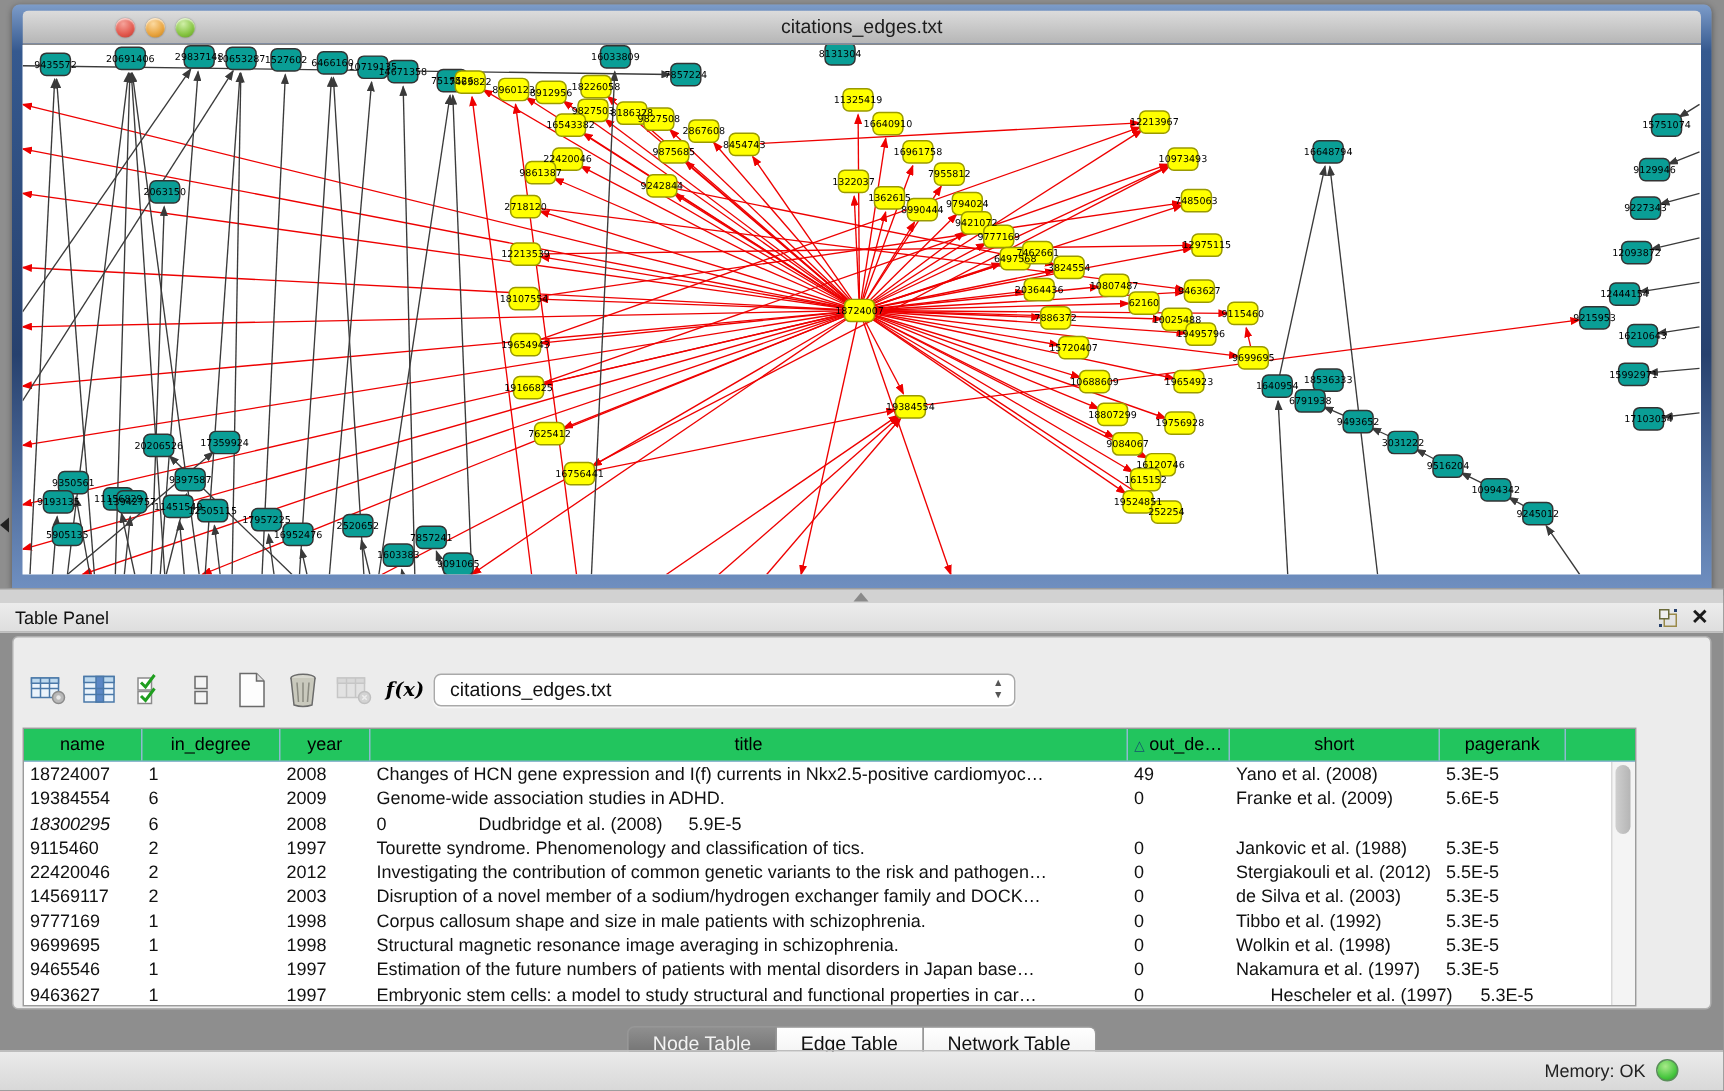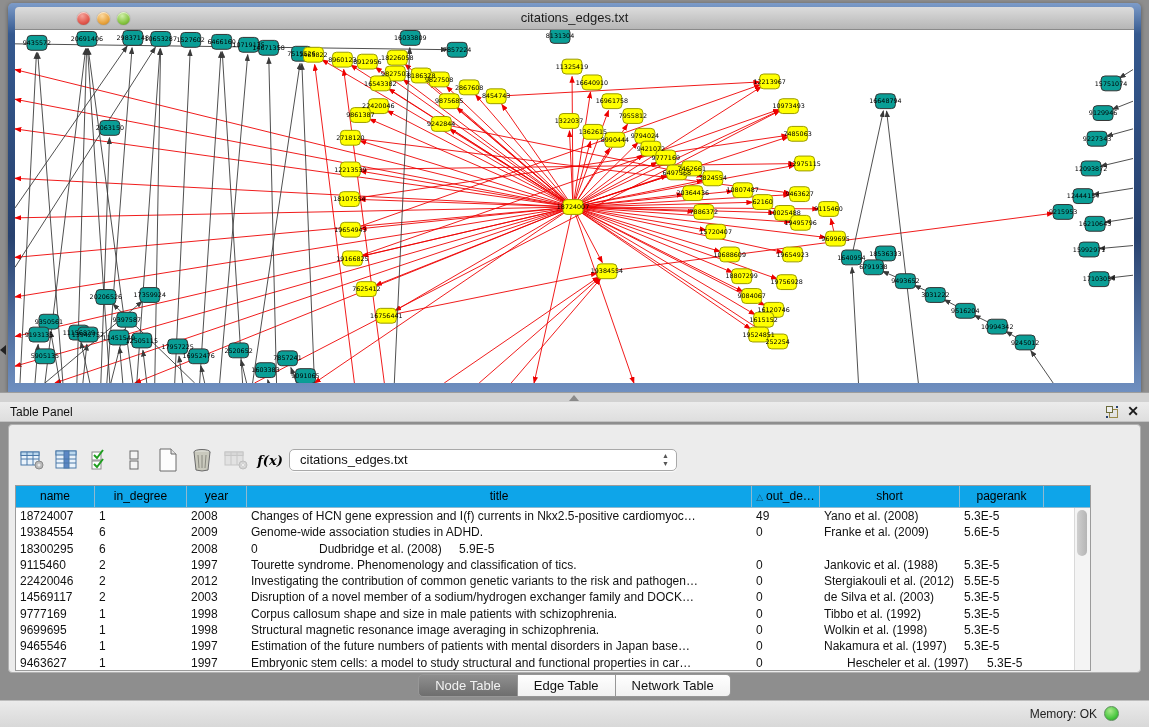--- a/index.html
+++ b/index.html
@@ -47,33 +47,33 @@
   .tbtn svg{display:block;}
   .fx{font-family:"DejaVu Serif",serif;font-style:italic;font-weight:bold;font-size:13px;color:#000000;}
 
   .net-select{position:absolute;left:280px;top:24px;width:388px;height:22px;background:#fff;
     border:1px solid #a9a9a9;border-radius:5px;box-sizing:border-box;font-size:13px;color:#111;
     padding:2px 22px 0 10px;box-shadow:0 1px 1px rgba(255,255,255,.8);}
   .net-select .arrows{position:absolute;right:7px;top:2px;font-size:7px;line-height:8px;color:#555;text-align:center;}
 
   .tbl{position:absolute;left:6px;top:60px;width:1076px;height:186px;background:#fff;
     border:1px solid #9b9b9b;box-sizing:border-box;font-size:12px;color:#111;}
-  .tbl-head{display:flex;height:22px;background:#0ea5e9;border-bottom:1px solid #8fb9d0;box-sizing:border-box;}
+  .tbl-head{display:flex;height:22px;background:#22c55e;border-bottom:1px solid #8fb9d0;box-sizing:border-box;}
   .tbl-head .hc{box-sizing:border-box;border-right:1px solid #8fb9d0;text-align:center;
     line-height:21px;overflow:hidden;white-space:nowrap;text-overflow:ellipsis;font-size:12px;color:#000;}
   .tbl-head .hc .sort{font-size:9px;color:#14506e;margin-right:3px;}
   .tbl-rows .tr{display:flex;height:16.3px;line-height:16.3px;}
   .tbl-rows .td{box-sizing:border-box;padding-left:4px;overflow:hidden;white-space:nowrap;}
   .vscroll{position:absolute;right:0;top:22px;bottom:0;width:15px;background:#f4f4f4;border-left:1px solid #d9d9d9;}
   .vscroll .thumb{position:absolute;left:2px;top:2px;width:10px;height:46px;background:linear-gradient(to right,#cfcfcf,#b5b5b5);border-radius:5px;}
 
   
   .tabs{position:absolute;left:0;top:674px;width:1149px;height:22px;display:flex;justify-content:center;}
   .tab{height:21px;line-height:21px;font-size:13px;padding:0 16px;border:1px solid #979797;
-    background:linear-gradient(#ffffff,#f1f1f1);color:#111;border-left-width:0;}
+    background:linear-gradient(#ffffff,#f1f1f1);color:#111;border-left-width:0;margin-top:10px;}
   .tab:first-child{border-radius:5px 0 0 5px;border-left-width:1px;}
   .tab:last-child{border-radius:0 5px 5px 0;}
   .tab.sel{background:linear-gradient(#8f8f8f,#6e6e6e);color:#f3f3f3;}
 
   
   .statusbar{position:absolute;left:0;top:700px;width:1149px;height:27px;
     background:linear-gradient(#ebebeb,#d8d8d8);border-top:1px solid #bdbdbd;box-sizing:border-box;}
   .statusbar .mem{position:absolute;right:52px;top:6px;font-size:12px;color:#222;}
   .statusbar .dot{position:absolute;right:30px;top:5px;width:15px;height:15px;border-radius:50%;
     background:radial-gradient(circle at 40% 30%,#a8e98a,#44c53c 65%,#2d8f28);border:1px solid #5a8f5a;box-sizing:border-box;}
@@ -574,21 +574,21 @@
           <div class="tr">
             <div class="td" style="width: 79px;">19384554</div>
             <div class="td" style="width: 92px;">6</div>
             <div class="td" style="width: 60px;">2009</div>
             <div class="td" style="width: 505px;">Genome-wide association studies in ADHD.</div>
             <div class="td" style="width: 68px;">0</div>
             <div class="td" style="width: 140px;">Franke et al. (2009)</div>
             <div class="td" style="width: 84px;">5.6E-5</div>
           </div>
           <div class="tr">
-            <div class="td" style="width: 79px;">18300295</div>
+            <div class="td" style="width: 79px; font-style: italic;">18300295</div>
             <div class="td" style="width: 92px;">6</div>
             <div class="td" style="width: 60px;">2008</div>
             <div class="td" style="width: 68px;">0</div>
             <div class="td" style="width: 140px;">Dudbridge et al. (2008)</div>
             <div class="td" style="width: 84px;">5.9E-5</div>
           </div>
           <div class="tr">
             <div class="td" style="width: 79px;">9115460</div>
             <div class="td" style="width: 92px;">2</div>
             <div class="td" style="width: 60px;">1997</div>

